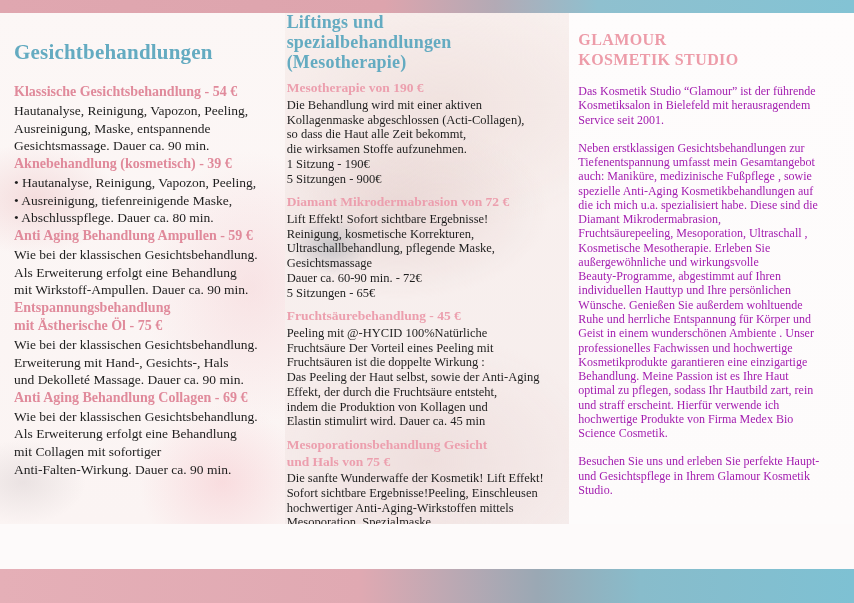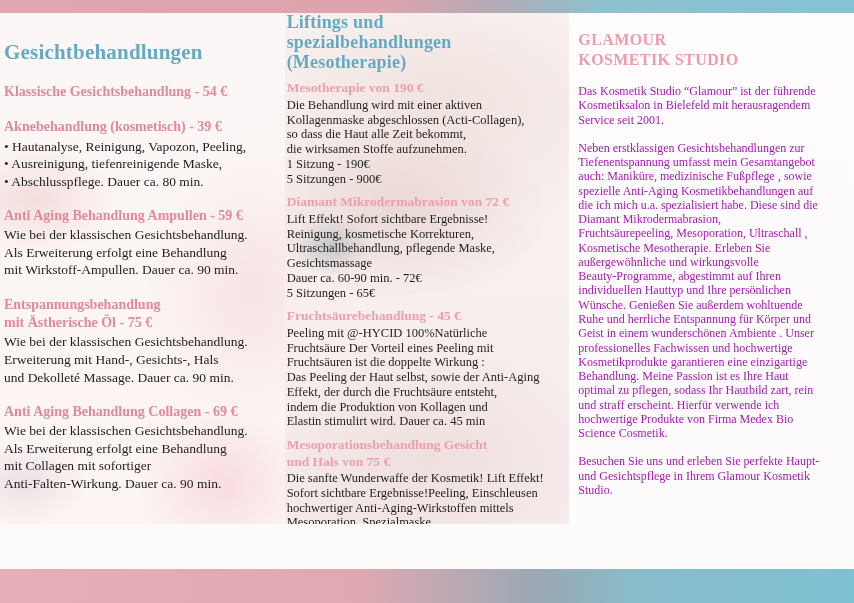--- a/index.html
+++ b/index.html
@@ -40,27 +40,27 @@
       radial-gradient(200px 120px at 40% 40%, rgba(203,166,163,.30), rgba(203,166,163,0) 75%),
       radial-gradient(260px 160px at 55% 20%, rgba(228,205,200,.40), rgba(228,205,200,0) 78%),
       radial-gradient(240px 170px at 50% 88%, rgba(224,196,194,.35), rgba(224,196,194,0) 75%),
       linear-gradient(#f9f1ef,#f6edec);
   }
   .bg-right{background:linear-gradient(#fefcfc,#fdfbfb);}
 
   .pre{white-space:pre-line;}
 
   
-  .col-left .col-inner{padding:40px 4px 0;}
+  .col-left .col-inner{padding:40px 14px 0;}
   .title-teal{
     margin:0;color:#64abc1;font-weight:bold;
     font-size:21px;line-height:1.2;letter-spacing:.2px;
   }
   .col-left .title-teal{margin-bottom:18px;}
-  .section{margin-top:17px;}
+  .section{}
   .sec-heading{margin:0;font-weight:bold;color:#e08a9b;font-size:14px;line-height:1.3;}
   .sec-body{margin:1px 0 0;color:#1e1e1e;font-size:13.5px;line-height:1.3;}
 
   
   .col-mid .col-inner{padding:12px 2px 0;}
   .col-mid .title-teal{font-size:18px;line-height:1.12;}
   .col-mid .section{margin-top:8px;}
   .col-mid .sec-heading{color:#ec9fae;font-size:13.5px;line-height:1.22;}
   .col-mid .sec-body{font-size:12.5px;line-height:1.18;}
 
@@ -82,20 +82,23 @@
 
   <div class="columns">
 
     <section class="col col-left">
       <div class="bg bg-left"></div>
       <div class="col-inner">
         <h1 class="title-teal">Gesichtbehandlungen</h1>
 
         <div class="section">
           <h3 class="sec-heading pre">Klassische Gesichtsbehandlung - 54 €</h3>
+          <p class="sec-body pre">Hautanalyse, Reinigung, Vapozon, Peeling,
+Ausreinigung, Maske, entspannende
+Gesichtsmassage. Dauer ca. 90 min.</p>
         </div>
         <div class="section">
           <h3 class="sec-heading pre">Aknebehandlung (kosmetisch) - 39 €</h3>
           <p class="sec-body pre">• Hautanalyse, Reinigung, Vapozon, Peeling,
 • Ausreinigung, tiefenreinigende Maske,
 • Abschlusspflege. Dauer ca. 80 min.</p>
         </div>
         <div class="section">
           <h3 class="sec-heading pre">Anti Aging Behandlung Ampullen - 59 €</h3>
           <p class="sec-body pre">Wie bei der klassischen Gesichtsbehandlung.

